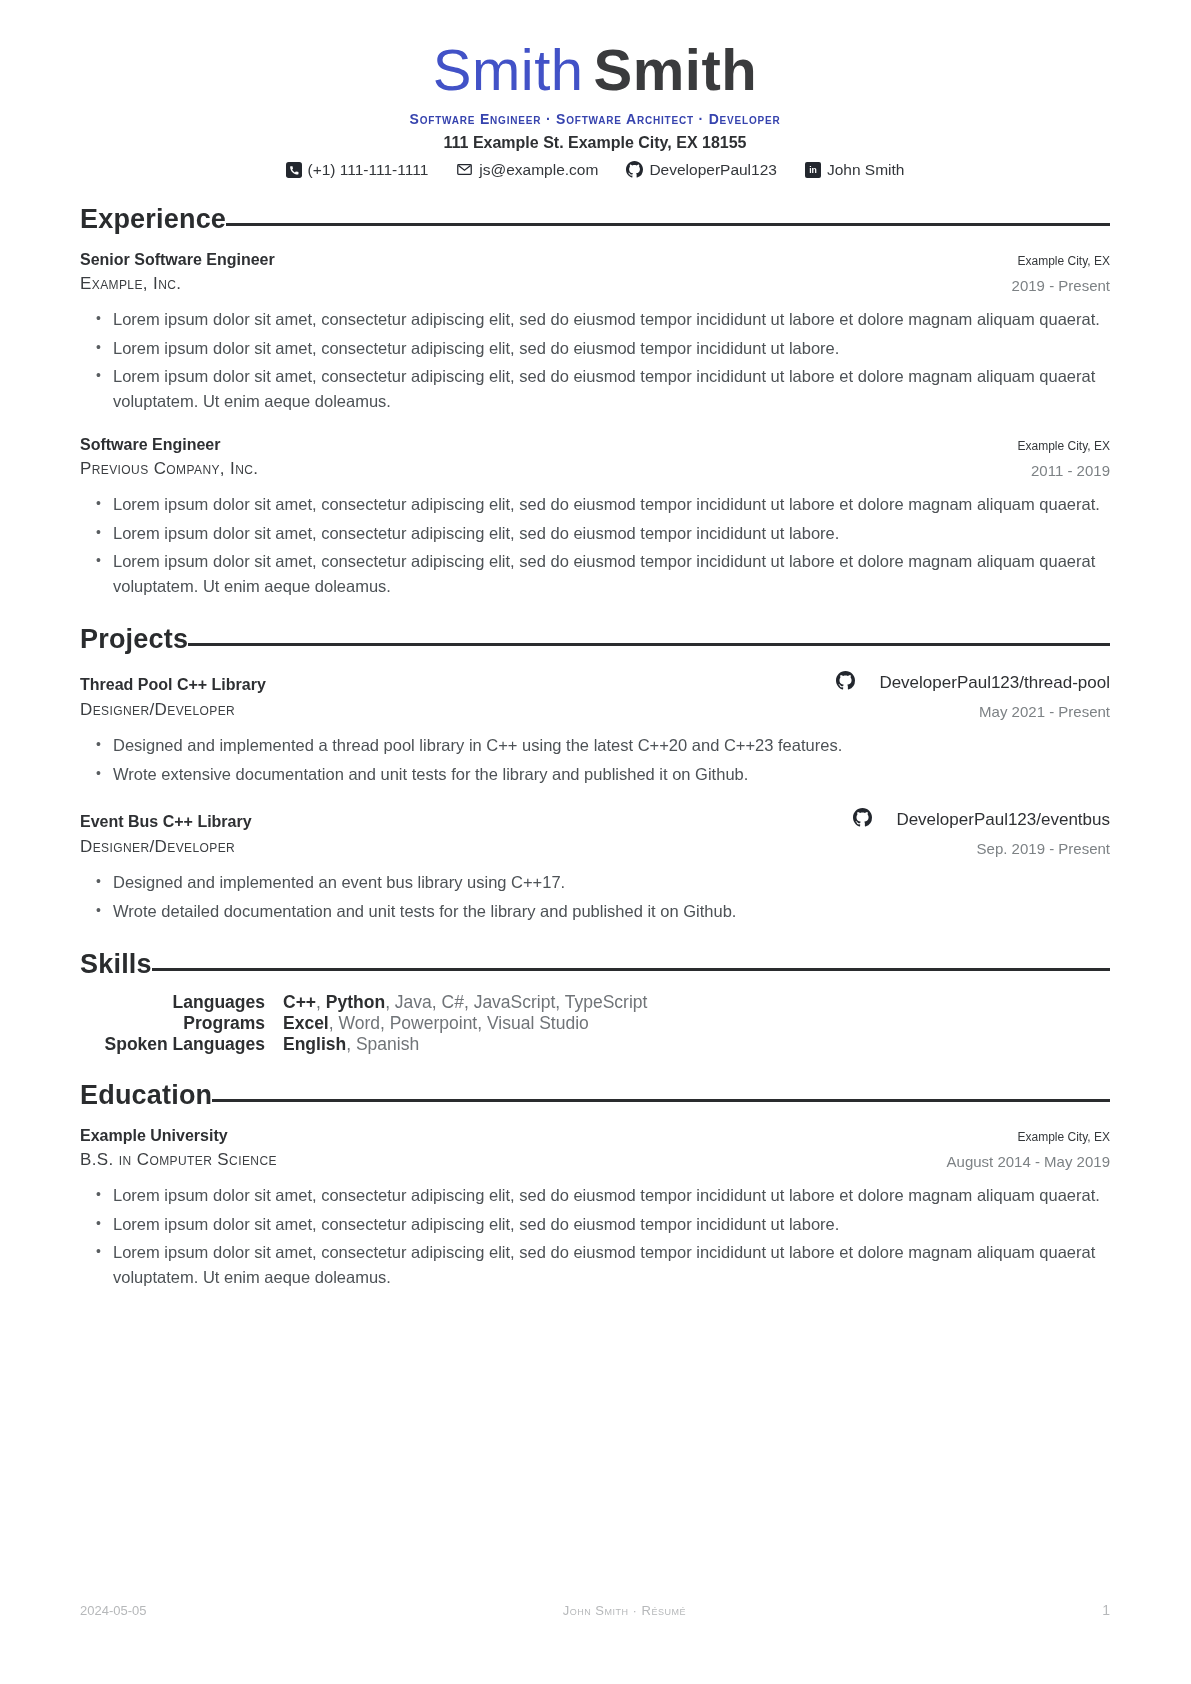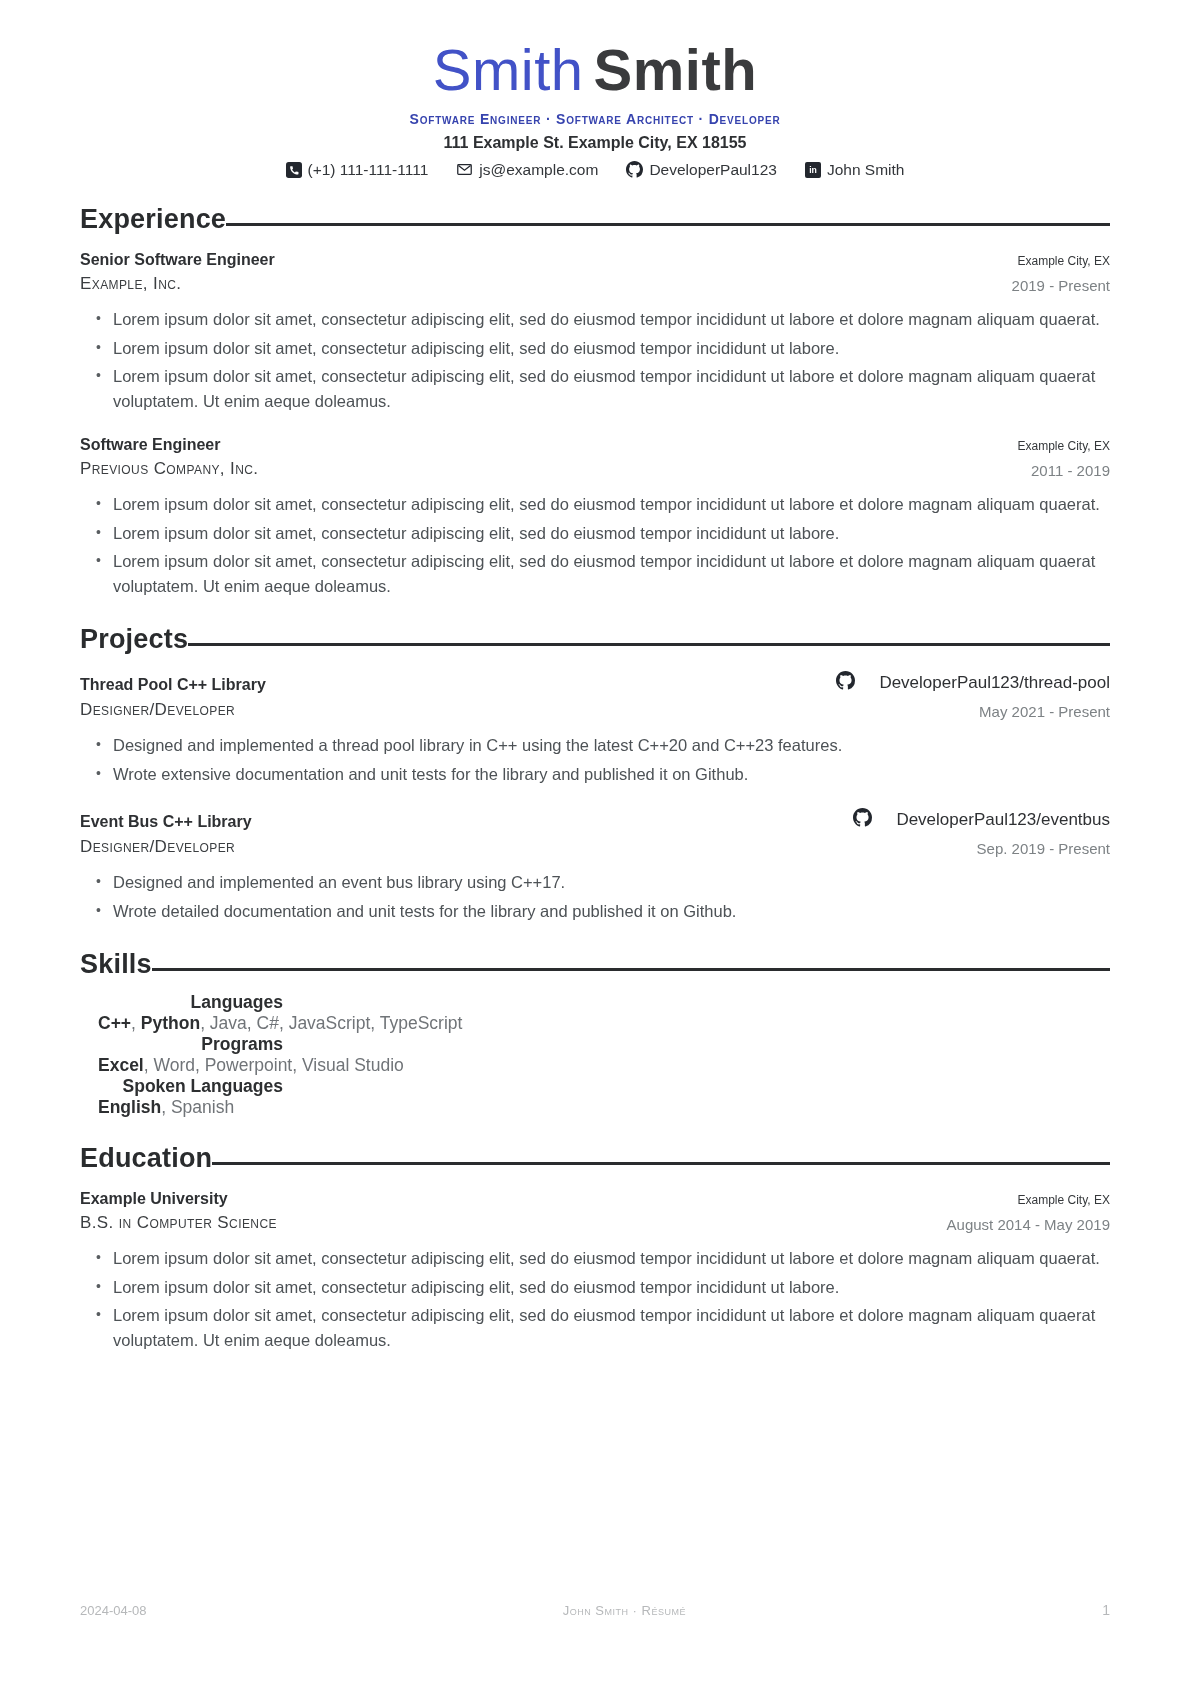--- a/index.html
+++ b/index.html
@@ -60,21 +60,21 @@
     margin:4px 0;
   }
   ul.bullets li::before {
     content:"\2022";
     position:absolute; left:-17px; top:1px;
     color:#595d60; font-size:14px;
   }
 
   
   .skills-table { margin-top:6px; }
-  .skill-row { display:flex; align-items:baseline; margin:0 0; font-size:17.5px;flex-direction:column; }
+  .skill-row { display:flex; align-items:baseline; margin:0 0; font-size:17.5px; }
   .skill-label { width:185px; text-align:right; font-weight:700; color:#2d2f31; flex:none; }
   .skill-value { margin-left:18px; color:#707478; }
   .skill-value .b { color:#2d2f31; font-weight:700; }
 
   
   .footer {
     position:absolute; left:80px; right:81px; bottom:66px;
     display:flex; justify-content:space-between; align-items:baseline;
     color:#b6b8ba; font-size:13px;
   }
@@ -255,18 +255,18 @@
       </div>
       <ul class="bullets">
         <li>Lorem ipsum dolor sit amet, consectetur adipiscing elit, sed do eiusmod tempor incididunt ut labore et dolore magnam aliquam quaerat.</li>
         <li>Lorem ipsum dolor sit amet, consectetur adipiscing elit, sed do eiusmod tempor incididunt ut labore.</li>
         <li>Lorem ipsum dolor sit amet, consectetur adipiscing elit, sed do eiusmod tempor incididunt ut labore et dolore magnam aliquam quaerat voluptatem. Ut enim aeque doleamus.</li>
       </ul>
     </article>
   </section>
 
   <div class="footer">
-    <span>2024-04-08</span>
+    <span>2024-05-05</span>
     <span class="center">John Smith · Résumé</span>
     <span class="pageno">1</span>
   </div>
 
 </div>
 
 </body></html>

